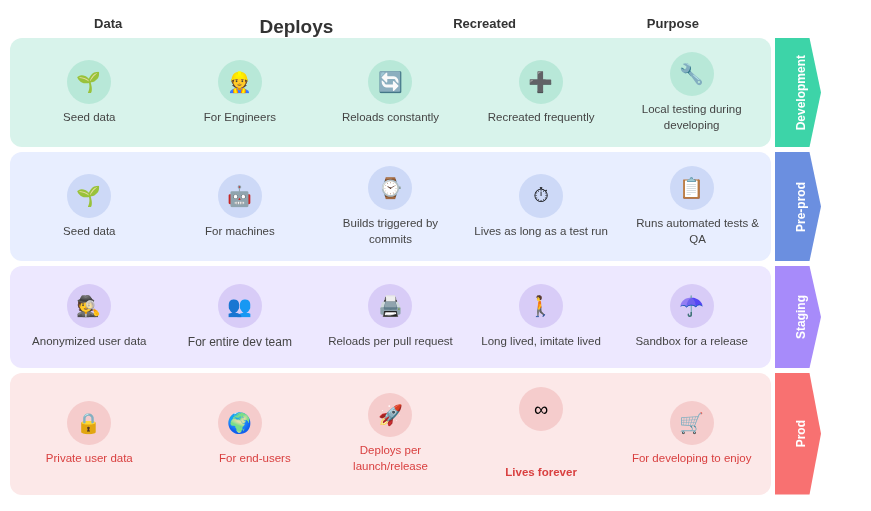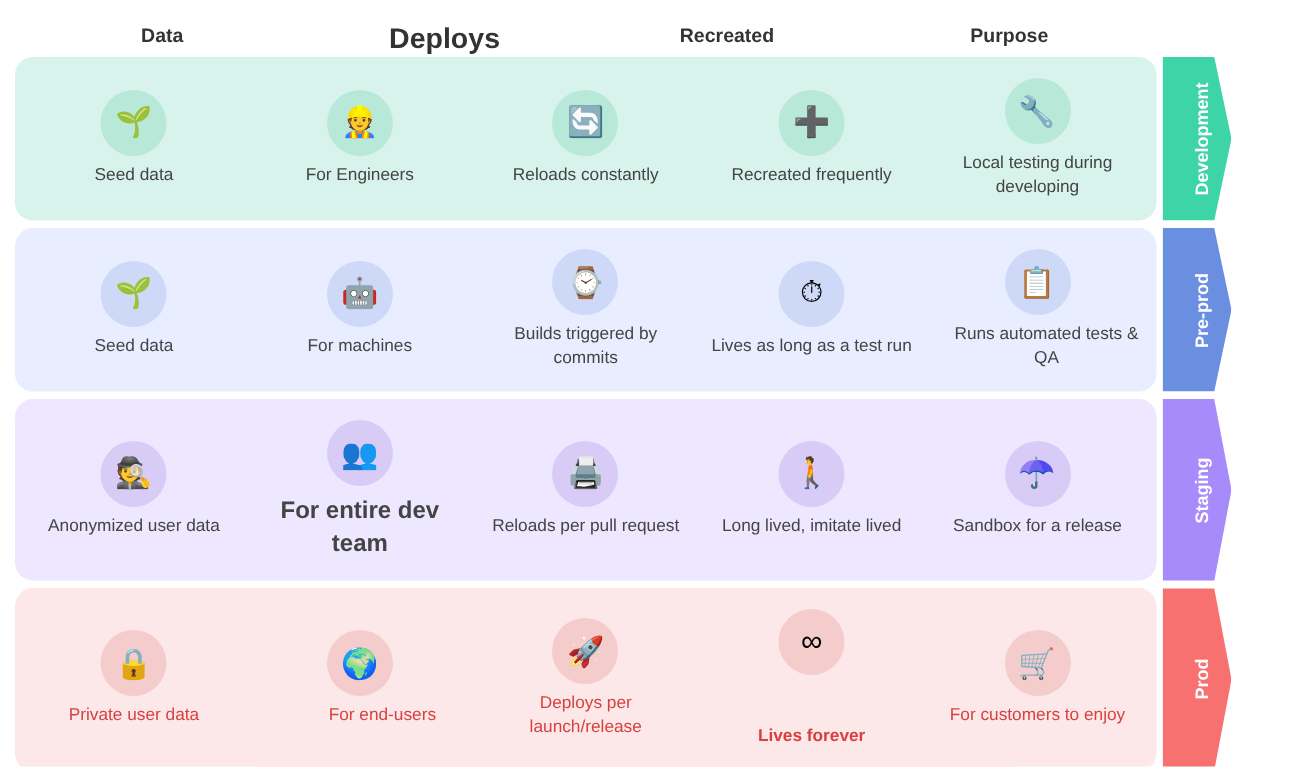--- a/index.html
+++ b/index.html
@@ -97,21 +97,21 @@
         </div>
       </div>
       <div style="display: flex; flex-direction: row; margin-bottom: 5px;">
         <div style="flex: 1 1 0%; border-radius: 12px; overflow: hidden; display: flex; padding: 6px; gap: 4px; background: rgb(237, 232, 255);">
           <div style="flex: 1 1 0%; display: flex; flex-direction: column; align-items: center; justify-content: center; padding: 8px 4px; text-align: center; min-height: 90px;">
             <div style="width: 44px; height: 44px; border-radius: 50%; display: flex; align-items: center; justify-content: center; margin-bottom: 6px; background: rgb(216, 204, 247); font-size: 20px;">🕵️</div>
             <div style="font-size: 11.5px; line-height: 1.35; color: rgb(68, 68, 68); font-weight: normal;">Anonymized user data</div>
           </div>
           <div style="flex: 1 1 0%; display: flex; flex-direction: column; align-items: center; justify-content: center; padding: 8px 4px; text-align: center; min-height: 90px;">
             <div style="width: 44px; height: 44px; border-radius: 50%; display: flex; align-items: center; justify-content: center; margin-bottom: 6px; background: rgb(216, 204, 247); font-size: 20px;">👥</div>
-            <div style="font-size: 16px; line-height: 1.35; color: rgb(68, 68, 68); font-weight: bold;">For entire dev team</div>
+            <div style="font-size: 12px; line-height: 1.35; color: rgb(68, 68, 68); font-weight: normal;">For entire dev team</div>
           </div>
           <div style="flex: 1 1 0%; display: flex; flex-direction: column; align-items: center; justify-content: center; padding: 8px 4px; text-align: center; min-height: 90px;">
             <div style="width: 44px; height: 44px; border-radius: 50%; display: flex; align-items: center; justify-content: center; margin-bottom: 6px; background: rgb(216, 204, 247); font-size: 20px;">🖨️</div>
             <div style="font-size: 11.5px; line-height: 1.35; color: rgb(68, 68, 68); font-weight: normal;">Reloads per pull request</div>
           </div>
           <div style="flex: 1 1 0%; display: flex; flex-direction: column; align-items: center; justify-content: center; padding: 8px 4px; text-align: center; min-height: 90px;">
             <div style="width: 44px; height: 44px; border-radius: 50%; display: flex; align-items: center; justify-content: center; margin-bottom: 6px; background: rgb(216, 204, 247); font-size: 20px;">🚶</div>
             <div style="font-size: 11.5px; line-height: 1.35; color: rgb(68, 68, 68); font-weight: normal;">Long lived, imitate lived</div>
           </div>
           <div style="flex: 1 1 0%; display: flex; flex-direction: column; align-items: center; justify-content: center; padding: 8px 4px; text-align: center; min-height: 90px;">
@@ -136,21 +136,21 @@
           <div style="flex: 1 1 0%; display: flex; flex-direction: column; align-items: center; justify-content: center; padding: 8px 4px; text-align: center; min-height: 90px;">
             <div style="width: 44px; height: 44px; border-radius: 50%; display: flex; align-items: center; justify-content: center; margin-bottom: 6px; background: rgb(245, 204, 204); font-size: 20px;">🚀</div>
             <div style="font-size: 11.5px; line-height: 1.35; color: rgb(217, 64, 64); font-weight: 500;">Deploys per launch/release</div>
           </div>
           <div style="flex: 1 1 0%; display: flex; flex-direction: column; align-items: center; justify-content: center; padding: 8px 4px; text-align: center; min-height: 90px;">
             <div style="width: 44px; height: 44px; border-radius: 50%; display: flex; align-items: center; justify-content: center; margin-bottom: 6px; background: rgb(245, 204, 204); font-size: 20px;">∞</div>
             <div style="font-size: 11.5px; line-height: 1.35; color: rgb(217, 64, 64); font-weight: 700; margin-top: 28px;">Lives forever</div>
           </div>
           <div style="flex: 1 1 0%; display: flex; flex-direction: column; align-items: center; justify-content: center; padding: 8px 4px; text-align: center; min-height: 90px;">
             <div style="width: 44px; height: 44px; border-radius: 50%; display: flex; align-items: center; justify-content: center; margin-bottom: 6px; background: rgb(245, 204, 204); font-size: 20px;">🛒</div>
-            <div style="font-size: 11.5px; line-height: 1.35; color: rgb(217, 64, 64); font-weight: 500;">For customers to enjoy</div>
+            <div style="font-size: 11.5px; line-height: 1.35; color: rgb(217, 64, 64); font-weight: 500;">For developing to enjoy</div>
           </div>
         </div>
         <div style="width: 46px; display: flex; align-items: center; justify-content: center; border-radius: 0px 8px 8px 0px; margin-left: 4px; background: rgb(248, 113, 113); clip-path: polygon(0px 0px, 75% 0px, 100% 50%, 75% 100%, 0px 100%);">
           <div style="writing-mode: vertical-rl; transform: rotate(180deg); font-size: 12px; font-weight: 700; color: rgb(255, 255, 255); white-space: nowrap; padding-right: 6px;">Prod</div>
         </div>
       </div>
     </div>
 </div>
 
 </body></html>

